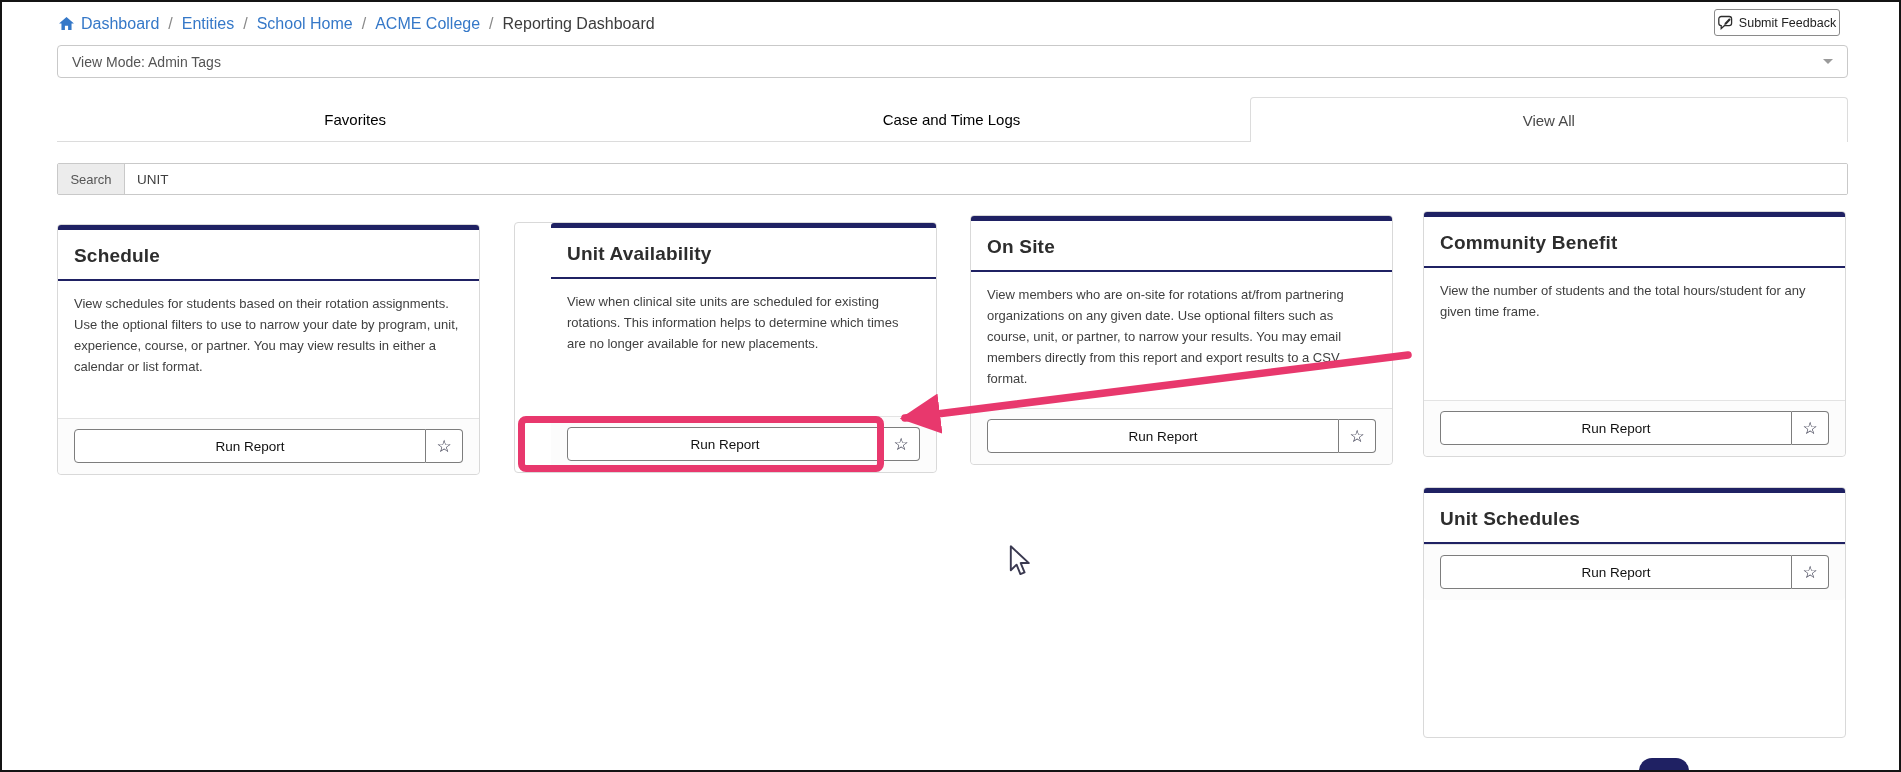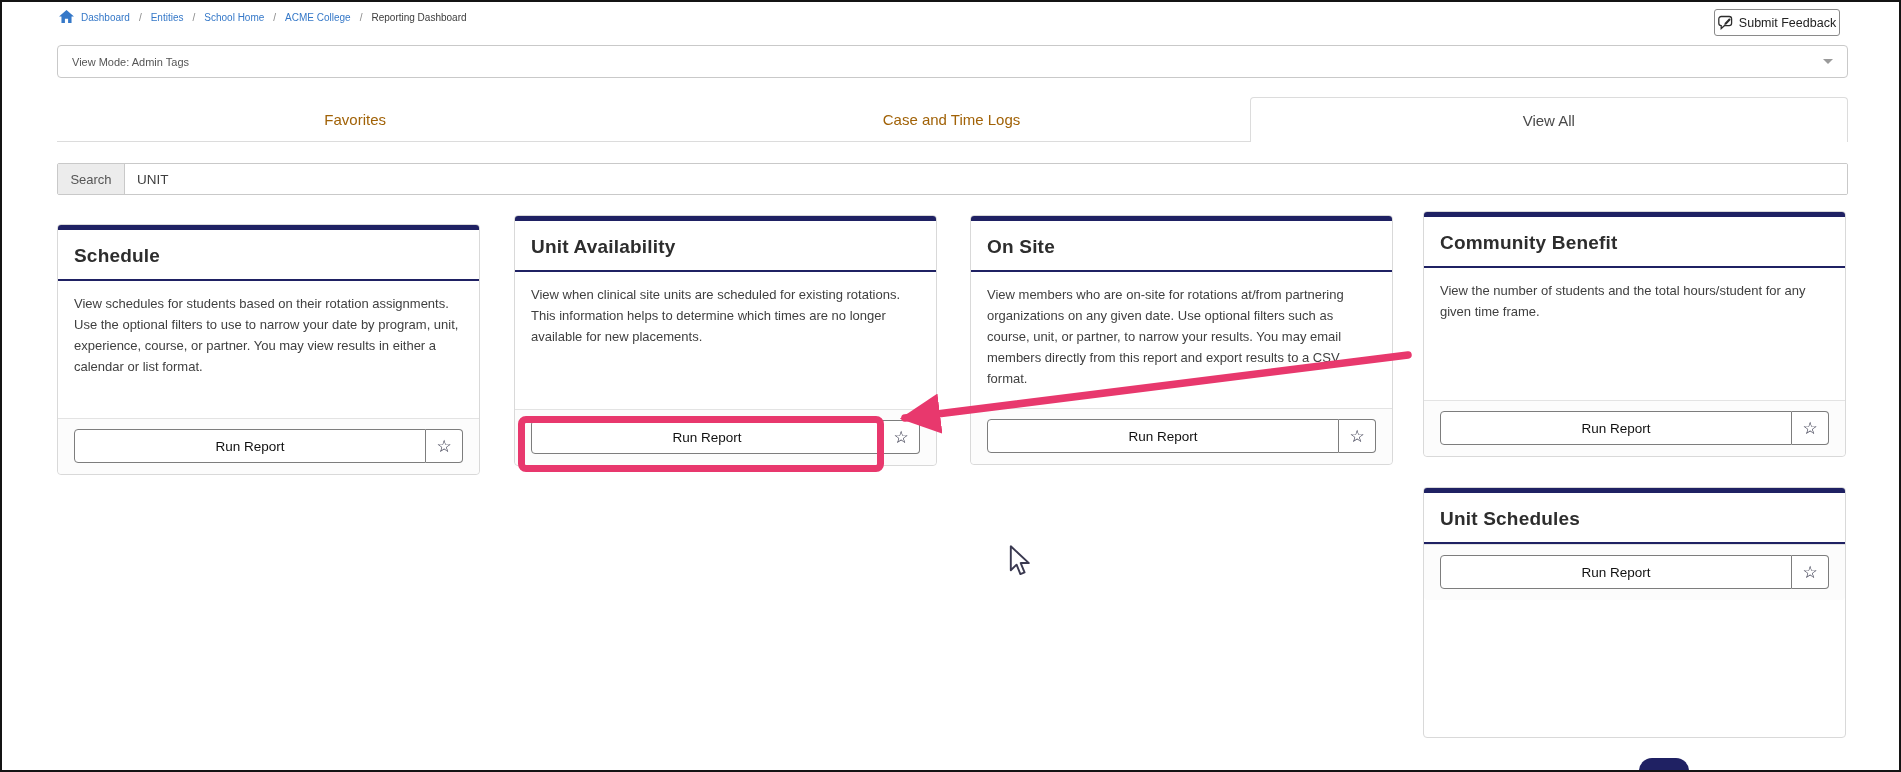--- a/index.html
+++ b/index.html
@@ -1,47 +1,47 @@
 <!DOCTYPE html>
 <html><head>
 <meta charset="utf-8">
 <style>
   * { margin:0; padding:0; box-sizing:border-box; }
   body { font-family:"Liberation Sans", sans-serif; background:#fff; }
   .frame { position:relative; width:1901px; height:772px; background:#fff;
            border:2px solid #141414; overflow:hidden; }
 
   
-  .breadcrumb { position:absolute; left:57px; top:4px; height:22px;
-                display:flex; align-items:center; gap:9px; font-size:10px; }
+  .breadcrumb { position:absolute; left:57px; top:11px; height:22px;
+                display:flex; align-items:center; gap:9px; font-size:16px; }
   .crumb-link { color:#3578c8; text-decoration:none; cursor:pointer; }
   .crumb-sep  { color:#8a8a8a; }
   .crumb-current { color:#3c3c3c; }
   .home-icon { display:inline-flex; margin-right:-2px; }
 
   
   .feedback-btn { position:absolute; left:1712px; top:7px; width:126px; height:27px;
                   background:#fff; border:1px solid #8a8a8a; border-radius:3px;
                   display:flex; align-items:center; justify-content:center; gap:5px;
                   font-size:12.5px; color:#222; cursor:pointer; }
 
   
   .viewmode { position:absolute; left:55px; top:43px; width:1791px; height:33px;
               border:1px solid #c9c9c9; border-radius:4px; background:#fff;
-              display:flex; align-items:center; padding:0 14px; font-size:11px;
+              display:flex; align-items:center; padding:0 14px; font-size:14px;
               color:#555; cursor:pointer; }
   .viewmode .caret { margin-left:auto; width:0; height:0;
                      border-left:5px solid transparent; border-right:5px solid transparent;
                      border-top:5px solid #9a9a9a; }
 
   
   .tabs { position:absolute; left:55px; top:95px; width:1791px; height:45px;
           display:flex; border-bottom:1px solid #dcdcdc; }
   .tab { flex:1; display:flex; align-items:center; justify-content:center;
-         font-size:15px; color:#a16207; cursor:pointer; position:relative; }
+         font-size:15px; color:#000000; cursor:pointer; position:relative; }
   .tab.active { color:#4a4a4a; background:#fff; border:1px solid #dcdcdc;
                 border-bottom:none; border-radius:4px 4px 0 0; margin-bottom:-1px; }
 
   
   .searchbar { position:absolute; left:55px; top:161px; width:1791px; height:32px;
                display:flex; border:1px solid #c9c9c9; border-radius:2px; overflow:hidden;
                background:#fff; }
   .search-label { width:67px; background:#ececec; border-right:1px solid #c9c9c9;
                   display:flex; align-items:center; justify-content:center;
                   font-size:13px; color:#555; }
@@ -60,21 +60,21 @@
   .card-footer { border-top:1px solid #e3e3e3; background:#fcfcfc;
                  padding:10px 16px 11px; display:flex; border-radius:0 0 4px 4px; }
   .run-btn { flex:1; height:34px; background:#fff; border:1px solid #7d7d7d;
              border-radius:4px 0 0 4px; font-size:13.5px; color:#111;
              display:flex; align-items:center; justify-content:center; cursor:pointer; }
   .star-btn { width:37px; height:34px; background:#fff; border:1px solid #7d7d7d;
               border-left:none; border-radius:0 4px 4px 0; font-size:17px; color:#15162e;
               display:flex; align-items:center; justify-content:center; cursor:pointer; }
 
   #card-schedule          { left:55px;   top:222px; height:251px; }
-  #card-unit-availability { left:512px;  top:213px; height:251px; }
+  #card-unit-availability { left:512px;  top:220px; height:251px;padding-left:36px; }
   #card-on-site           { left:968px;  top:213px; height:250px; }
   #card-community-benefit { left:1421px; top:209px; height:246px; }
   #card-unit-schedules    { left:1421px; top:485px; height:251px; }
 
   
   .hl-rect { position:absolute; left:516px; top:414px; width:366px; height:56px;
              border:7px solid #e8386d; border-radius:8px; pointer-events:none; z-index:30; }
   .arrow-overlay { position:absolute; left:0; top:0; pointer-events:none; z-index:29; }
   .cursor { position:absolute; left:1006px; top:543px; z-index:40; pointer-events:none; }
   .chat-pill { position:absolute; left:1637px; top:756px; width:50px; height:16px;

